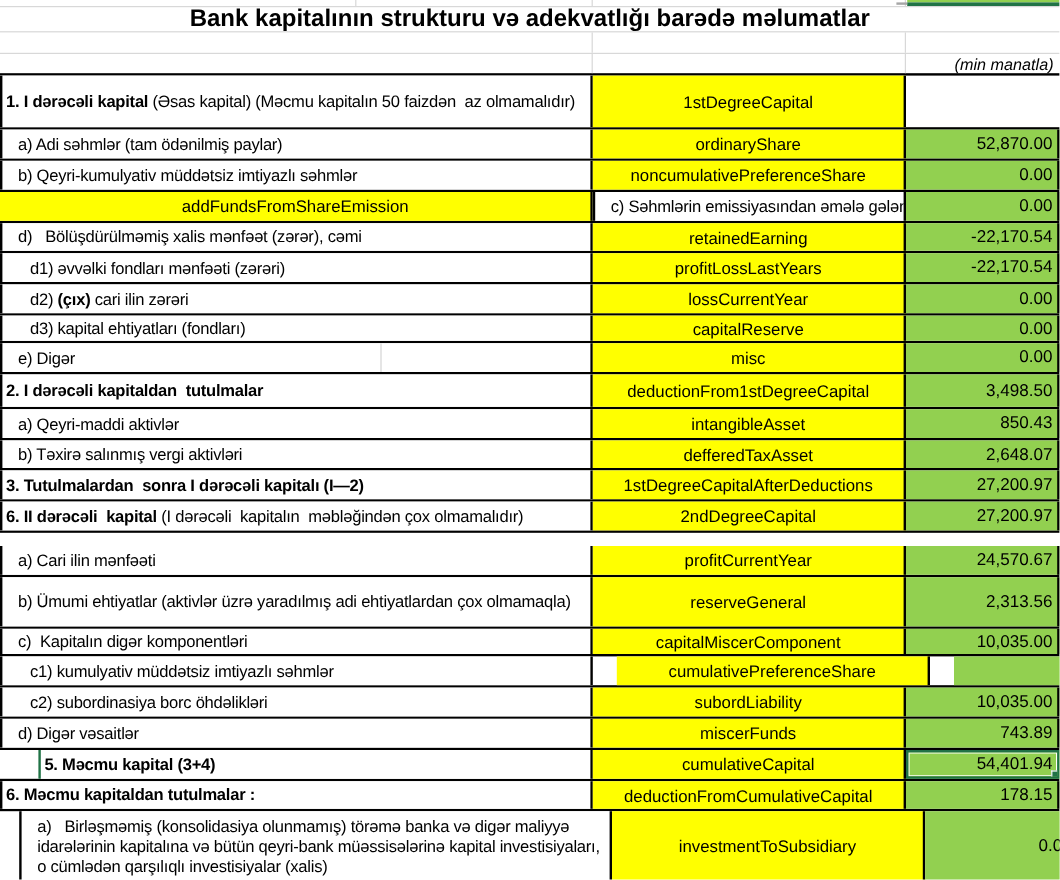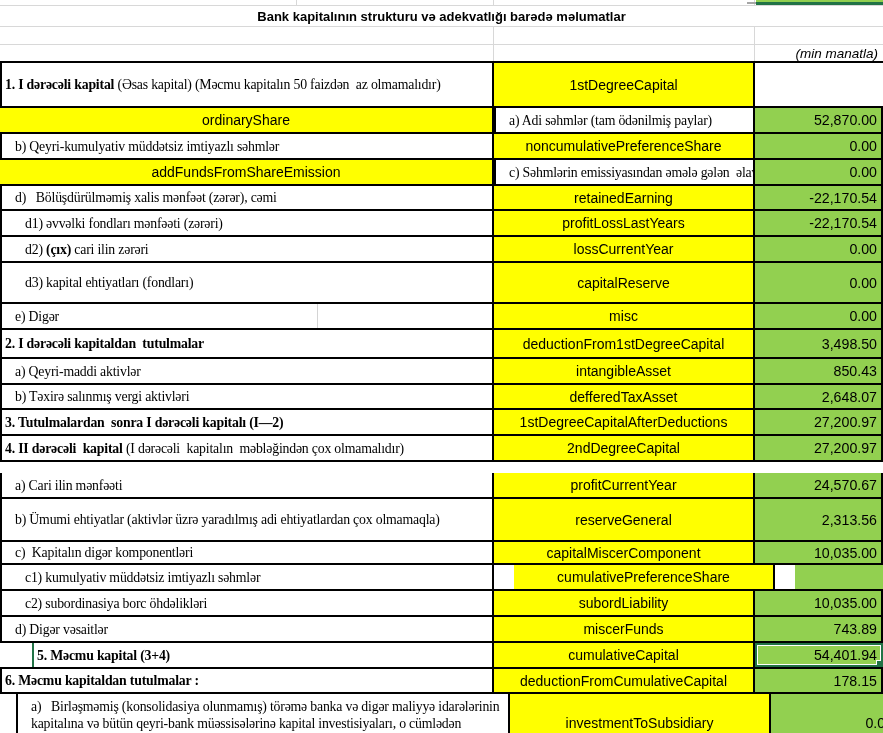--- a/index.html
+++ b/index.html
@@ -12,33 +12,33 @@
 
   
   .top-strip{position:relative;height:6px;border-bottom:1px solid var(--grid);box-sizing:border-box;}
   .gl-v{position:absolute;top:0;bottom:0;width:1px;background:var(--grid);}
   .above-green{position:absolute;left:756px;right:0;top:0;height:2px;background:var(--green);}
   .above-sel-border{position:absolute;left:756px;right:0;top:2px;height:3px;background:var(--sel);}
   .above-gray{position:absolute;left:747px;width:9px;top:2px;height:2px;background:#A6A6A6;}
 
   
   .title-row{height:21px;display:flex;align-items:center;justify-content:center;
-    font-size:13px;font-weight:bold;border-bottom:1px solid var(--grid);box-sizing:border-box;}
+    font-size:20px;font-weight:bold;border-bottom:1px solid var(--grid);box-sizing:border-box;}
   .empty-row{height:18px;position:relative;border-bottom:1px solid var(--grid);box-sizing:border-box;}
   .note-row{height:16px;position:relative;box-sizing:border-box;}
   .note-row .note{position:absolute;right:5px;top:0;bottom:0;display:flex;align-items:center;
     font-style:italic;font-size:13.5px;}
 
   
   .tbl{border-top:2px solid var(--border);box-sizing:border-box;}
   .row{display:grid;grid-template-columns:494px 261px 128px;border-bottom:2px solid var(--border);box-sizing:border-box;}
   .cell{box-sizing:border-box;overflow:hidden;display:flex;align-items:center;position:relative;}
   .cell.a{border-left:2px solid var(--border);border-right:2px solid var(--border);
     background:#fff;font-size:13.8px;letter-spacing:-0.2px;line-height:17px;padding:1px 3px;}
-  .cell.a .lbl{white-space:pre;font-family:Liberation Serif, serif;}
+  .cell.a .lbl{white-space:pre;}
   .cell.a .lbl.wrap{white-space:pre-wrap;}
   .cell.a .seg-b{font-weight:bold;}
   .cell.b{border-right:2px solid var(--border);background:var(--yellow);
     justify-content:center;font-size:14px;}
   .cell.c{border-right:2px solid var(--border);background:var(--green);
     justify-content:flex-end;font-size:14.2px;padding-right:4px;}
   .ind1{padding-left:13px !important;}
   .ind2{padding-left:23px !important;}
   .divline{position:absolute;left:315px;top:0;bottom:0;width:1px;background:#D4D4D4;}
 
@@ -83,26 +83,26 @@
   <div class="tbl" id="tbl">
       <div class="row" style="height: 45px;">
         <div class="cell a">
           <span class="lbl wrap"><span class="seg-b">1. I dərəcəli kapital</span><span> (Əsas kapital) (Məcmu kapitalın 50 faizdən  az olmamalıdır)</span></span>
         </div>
         <div class="cell b">
           <span>1stDegreeCapital</span>
         </div>
       </div>
       <div class="row" style="height: 26px;">
+        <div class="cell a ind1">
+          <span class="lbl"><span>a) Adi səhmlər (tam ödənilmiş paylar)</span></span>
+        </div>
         <div class="cell b">
           <span>ordinaryShare</span>
         </div>
-        <div class="cell a ind1">
-          <span class="lbl"><span>a) Adi səhmlər (tam ödənilmiş paylar)</span></span>
-        </div>
         <div class="cell c">
           <span>52,870.00</span>
         </div>
       </div>
       <div class="row" style="height: 26px;">
         <div class="cell a ind1">
           <span class="lbl"><span>b) Qeyri-kumulyativ müddətsiz imtiyazlı səhmlər</span></span>
         </div>
         <div class="cell b">
           <span>noncumulativePreferenceShare</span>
@@ -148,21 +148,21 @@
         <div class="cell a ind2">
           <span class="lbl"><span>d2) </span><span class="seg-b">(çıx)</span><span> cari ilin zərəri</span></span>
         </div>
         <div class="cell b">
           <span>lossCurrentYear</span>
         </div>
         <div class="cell c">
           <span>0.00</span>
         </div>
       </div>
-      <div class="row" style="height: 41px;">
+      <div class="row" style="height: 23px;">
         <div class="cell a ind2">
           <span class="lbl"><span>d3) kapital ehtiyatları (fondları)</span></span>
         </div>
         <div class="cell b">
           <span>capitalReserve</span>
         </div>
         <div class="cell c">
           <span>0.00</span>
         </div>
       </div>
@@ -217,21 +217,21 @@
         </div>
         <div class="cell b">
           <span>1stDegreeCapitalAfterDeductions</span>
         </div>
         <div class="cell c">
           <span>27,200.97</span>
         </div>
       </div>
       <div class="row" style="height: 26px;">
         <div class="cell a">
-          <span class="lbl"><span class="seg-b">4. II dərəcəli  kapital</span><span> (I dərəcəli  kapitalın  məbləğindən çox olmamalıdır)</span></span>
+          <span class="lbl"><span class="seg-b">6. II dərəcəli  kapital</span><span> (I dərəcəli  kapitalın  məbləğindən çox olmamalıdır)</span></span>
         </div>
         <div class="cell b">
           <span>2ndDegreeCapital</span>
         </div>
         <div class="cell c">
           <span>27,200.97</span>
         </div>
       </div>
       <div class="row" style="height: 26px; margin-top: 11px;">
         <div class="cell a ind1">

